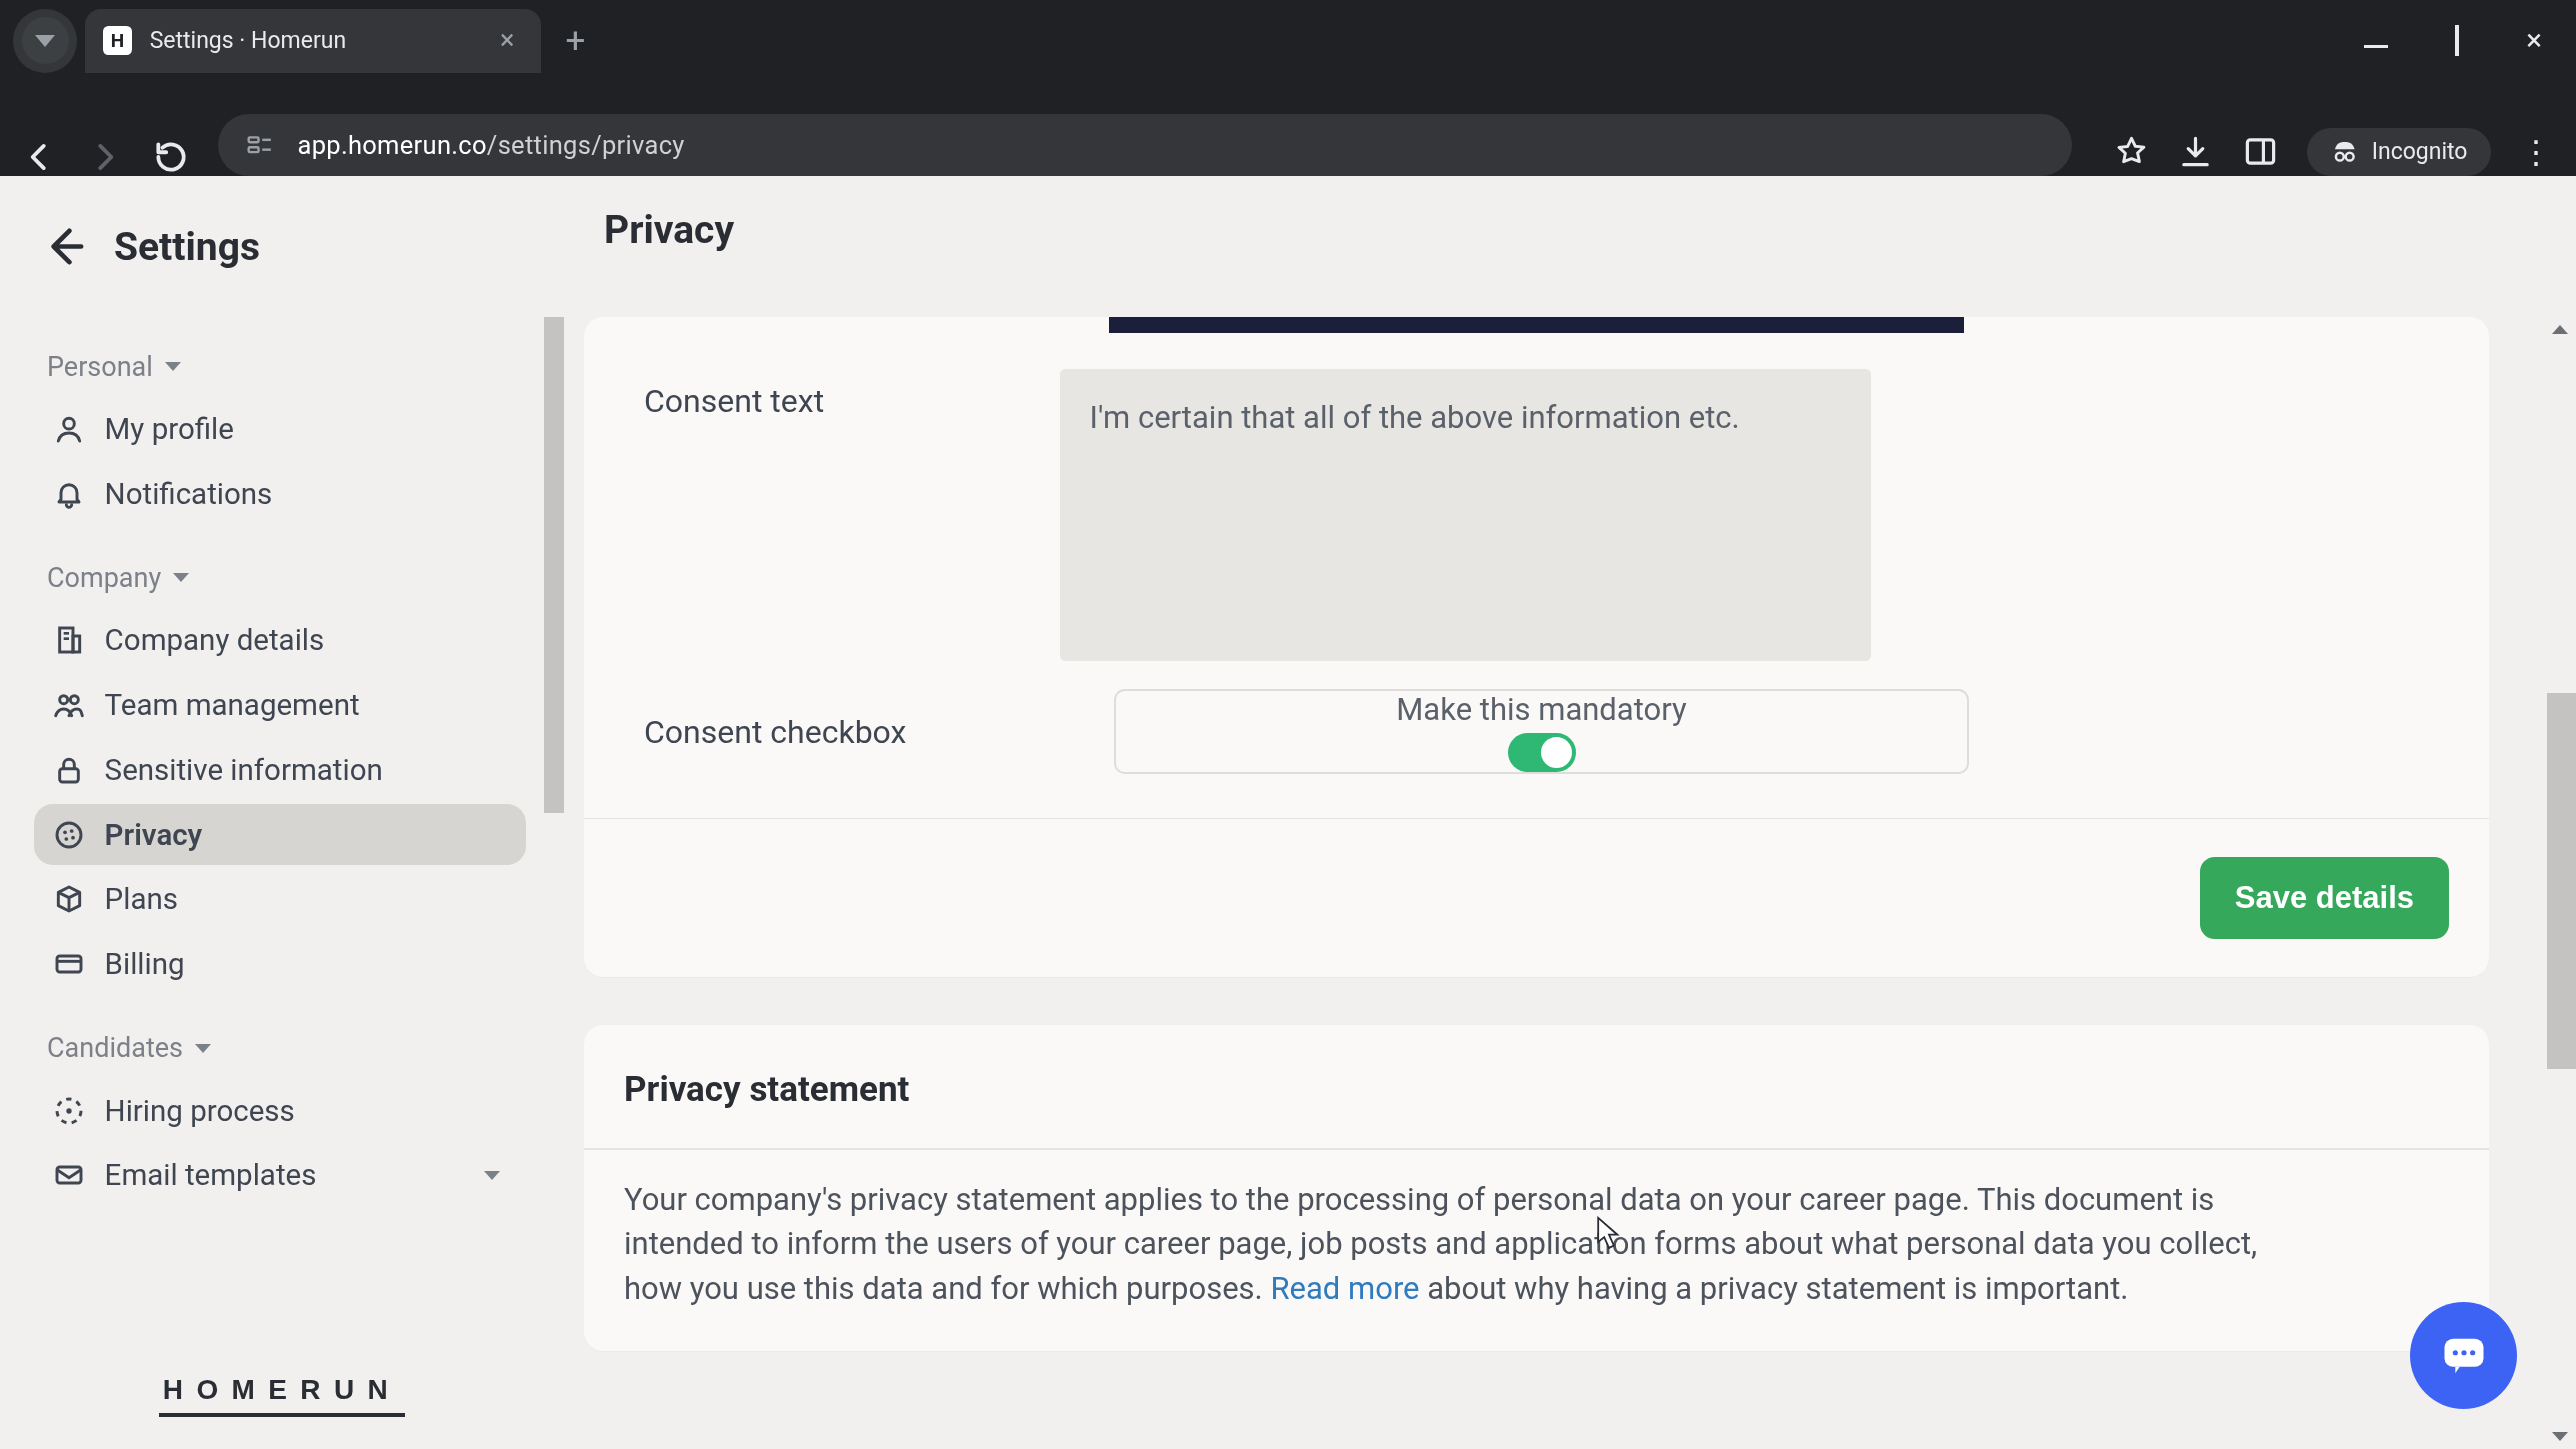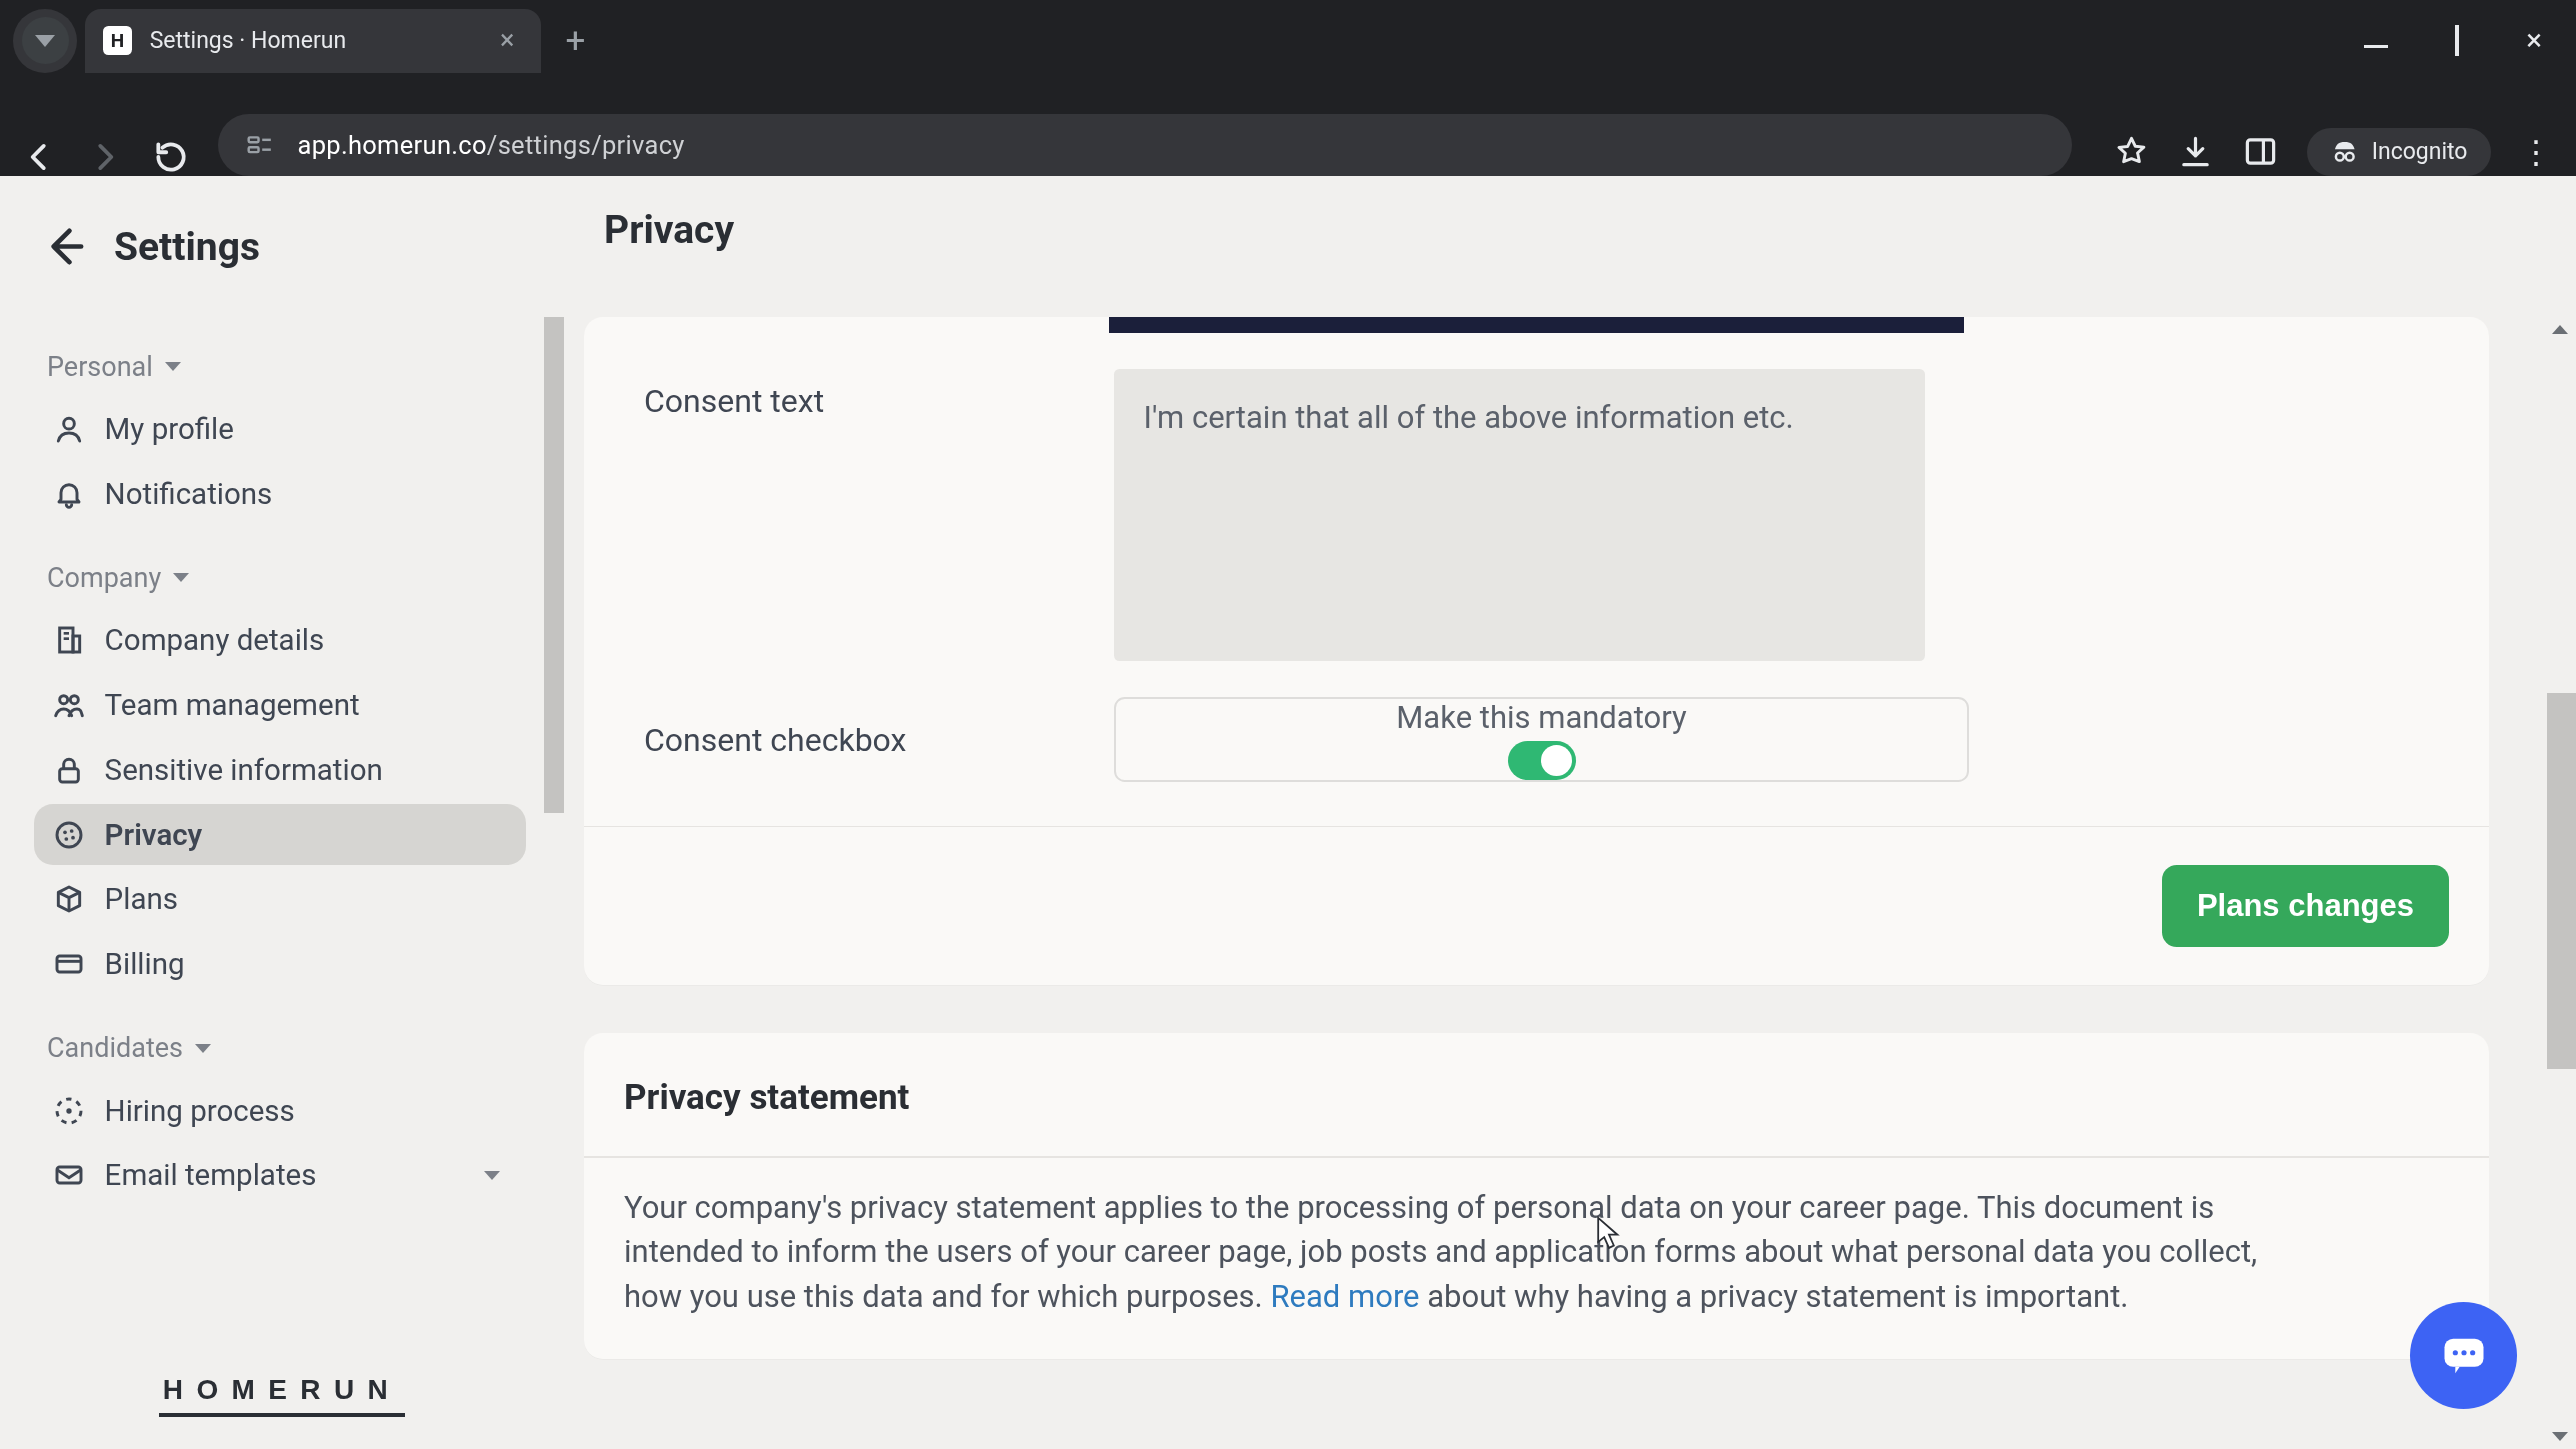--- a/index.html
+++ b/index.html
@@ -248,22 +248,21 @@
     height:16px;background:#1b1f3a;margin:0 auto;
     width:855px;
     margin-top:0;
   }
 
   .card.first{
     padding-top:0;
   }
   .card-section{
     display:flex;
-    gap:54px;
-    padding:36px 60px 36px 60px;
+    padding:36px 60px 28px 60px;
   }
   .field-label{
     width:416px;
     font-size:32px;
     color:#3f4652;
     padding-top:13.4px;
   }
   .consent-textarea{
     width:811px;height:292px;
     background:#e7e6e3;border:none;border-radius:5.4px;
@@ -592,21 +591,21 @@
             <div class="checkbox-control">
               <span>Make this mandatory</span>
               <span class="toggle">
                   <span class="knob"></span>
                 </span>
             </div>
           </div>
 
           <div class="card-divider"></div>
           <div class="card-actions">
-            <button class="btn-primary">Plans changes</button>
+            <button class="btn-primary">Save details</button>
           </div>
         </section>
 
         <section class="card section2">
           <h2 class="card-h2">Privacy statement</h2>
           <div class="card-divider2"></div>
           <p class="statement-body">
             <span>Your company's privacy statement applies to the processing of personal data on your career page. This document is intended to inform the users of your career page, job posts and application forms about what personal data you collect, how you use this data and for which purposes. </span><a href="#">Read more</a><span> about why having a privacy statement is important.</span>
           </p>
         </section>

